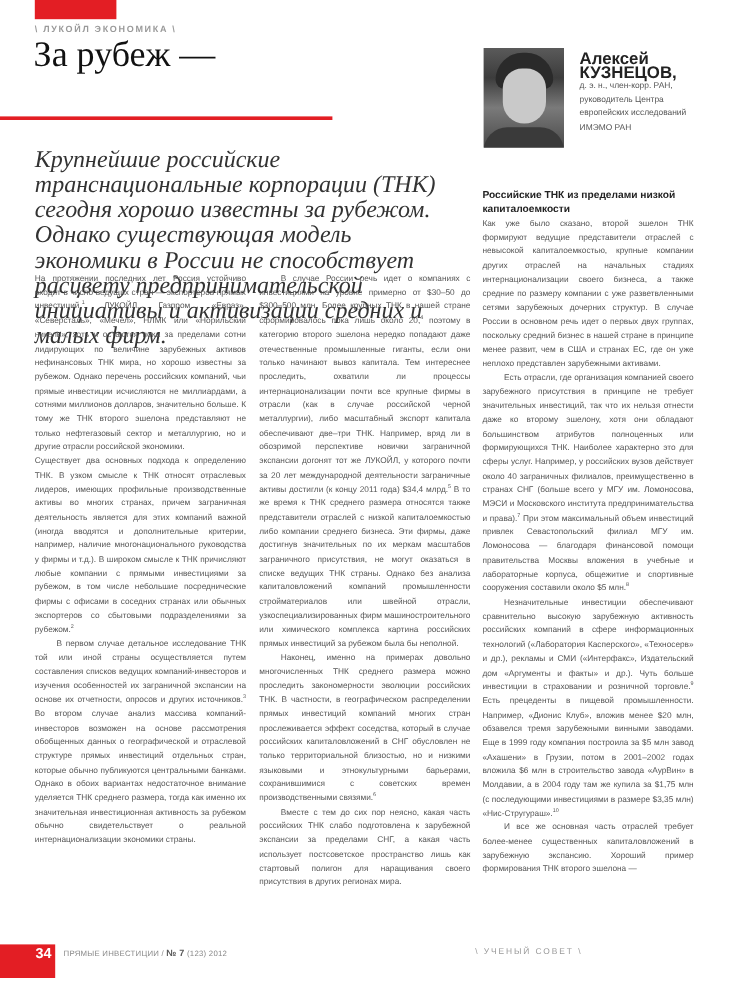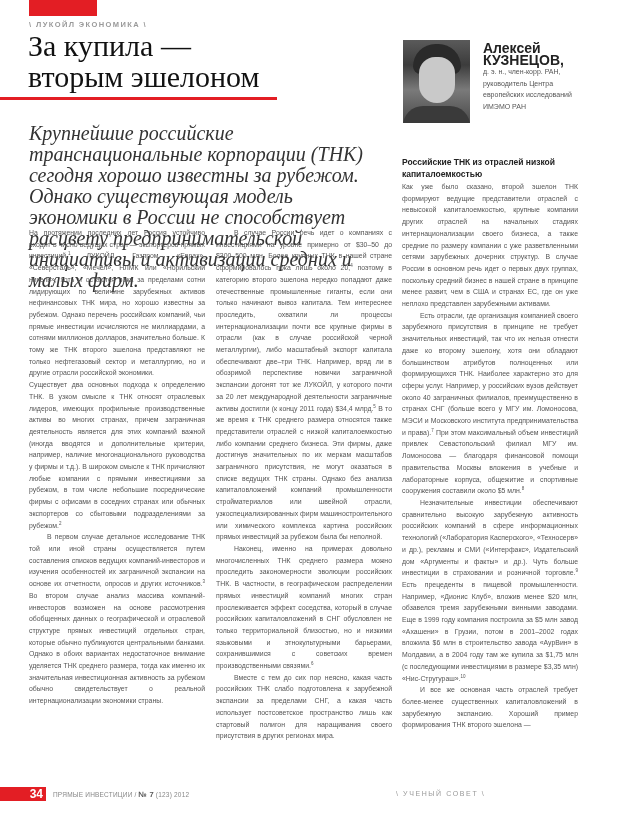--- a/index.html
+++ b/index.html
@@ -17,33 +17,32 @@
   .author .name { font-weight: bold; font-size: 14px; color: #222; line-height: 12px; }
   .col { position: absolute; top: 227px; width: 176px; font-size: 6.9px; line-height: 11.7px; color: #555; text-align: justify; }
   .col p { margin: 0; }
   .col p.indent { text-indent: 18px; }
   .col1 { left: 29px; }
   .col2 { left: 216px; }
   .col3 { left: 402px; top: 157px; width: 176px; }
   .col h3 { margin: 6px 0 1px 0; font-size: 9.5px; line-height: 12px; font-weight: bold; color: #222; text-align: left; }
   .col3 h3 { margin-top: 0; font-size: 8.5px; line-height: 11.5px; }
   sup { font-size: 4.5px; vertical-align: super; line-height: 0; }
-  .footer-red { position: absolute; left: 0; top: 787px; width: 46px; height: 14px; background: #e31e24; color: #fff; font-weight: bold; font-size: 12px; line-height: 14px; text-align: right; padding-right: 3px; box-sizing: border-box; }
+  .footer-red { position: absolute; left: 0; top: 787px; width: 46px; height: 28px; background: #e31e24; color: #fff; font-weight: bold; font-size: 12px; line-height: 14px; text-align: right; padding-right: 3px; box-sizing: border-box; }
   .footer-mag { position: absolute; left: 53px; top: 790px; font-size: 6.5px; color: #888; letter-spacing: 0.2px; }
   .footer-mag b { color: #555; font-size: 7.5px; }
   .footer-right { position: absolute; left: 396px; top: 790px; font-size: 7px; letter-spacing: 1.6px; color: #999; }
 </style>
 </head>
 <body>
 
 <div class="top-red"></div>
 <div class="rubric">\ ЛУКОЙЛ ЭКОНОМИКА \</div>
 <div class="title">
-  <div>За купила —</div>
-  <div>вторым эшелоном</div>
+  <div>За рубеж —</div>
 </div>
 <div class="title-rule"></div>
 
 <div class="lead">Крупнейшие российские транснациональные корпорации (ТНК) сегодня хорошо известны за рубежом. Однако существующая модель экономики в России не способствует расцвету предпринимательской инициативы и активизации средних и малых фирм.</div>
 
 <div class="photo">
   <div class="hair"></div>
   <div class="face"></div>
   <div class="shoulders"></div>
 </div>
@@ -61,21 +60,21 @@
   <p class="indent"><span>В первом случае детальное исследование ТНК той или иной страны осуществляется путем составления списков ведущих компаний-инвесторов и изучения особенностей их заграничной экспансии на основе их отчетности, опросов и других источников.</span><sup>3</sup><span> Во втором случае анализ массива компаний-инвесторов возможен на основе рассмотрения обобщенных данных о географической и отраслевой структуре прямых инвестиций отдельных стран, которые обычно публикуются центральными банками. Однако в обоих вариантах недостаточное внимание уделяется ТНК среднего размера, тогда как именно их значительная инвестиционная активность за рубежом обычно свидетельствует о реальной интернационализации экономики страны.</span></p>
 </div>
 
 <div class="col col2">
   <p class="indent"><span>В случае России речь идет о компаниях с инвестициями на уровне примерно от $30–50 до $300–500 млн. Более крупных ТНК в нашей стране сформировалось пока лишь около 20,</span><sup>4</sup><span> поэтому в категорию второго эшелона нередко попадают даже отечественные промышленные гиганты, если они только начинают вывоз капитала. Тем интереснее проследить, охватили ли процессы интернационализации почти все крупные фирмы в отрасли (как в случае российской черной металлургии), либо масштабный экспорт капитала обеспечивают две–три ТНК. Например, вряд ли в обозримой перспективе новички заграничной экспансии догонят тот же ЛУКОЙЛ, у которого почти за 20 лет международной деятельности заграничные активы достигли (к концу 2011 года) $34,4 млрд.</span><sup>5</sup><span> В то же время к ТНК среднего размера относятся также представители отраслей с низкой капиталоемкостью либо компании среднего бизнеса. Эти фирмы, даже достигнув значительных по их меркам масштабов заграничного присутствия, не могут оказаться в списке ведущих ТНК страны. Однако без анализа капиталовложений компаний промышленности стройматериалов или швейной отрасли, узкоспециализированных фирм машиностроительного или химического комплекса картина российских прямых инвестиций за рубежом была бы неполной.</span></p>
   <p class="indent"><span>Наконец, именно на примерах довольно многочисленных ТНК среднего размера можно проследить закономерности эволюции российских ТНК. В частности, в географическом распределении прямых инвестиций компаний многих стран прослеживается эффект соседства, который в случае российских капиталовложений в СНГ обусловлен не только территориальной близостью, но и низкими языковыми и этнокультурными барьерами, сохранившимися с советских времен производственными связями.</span><sup>6</sup></p>
   <p class="indent">Вместе с тем до сих пор неясно, какая часть российских ТНК слабо подготовлена к зарубежной экспансии за пределами СНГ, а какая часть использует постсоветское пространство лишь как стартовый полигон для наращивания своего присутствия в других регионах мира.</p>
 </div>
 
 <div class="col col3">
-  <h3>Российские ТНК из отраслей низкой капиталоемкостью</h3>
+  <h3>Российские ТНК из пределами низкой капиталоемкости</h3>
   <p>Как уже было сказано, второй эшелон ТНК формируют ведущие представители отраслей с невысокой капиталоемкостью, крупные компании других отраслей на начальных стадиях интернационализации своего бизнеса, а также средние по размеру компании с уже разветвленными сетями зарубежных дочерних структур. В случае России в основном речь идет о первых двух группах, поскольку средний бизнес в нашей стране в принципе менее развит, чем в США и странах ЕС, где он уже неплохо представлен зарубежными активами.</p>
   <p class="indent"><span>Есть отрасли, где организация компанией своего зарубежного присутствия в принципе не требует значительных инвестиций, так что их нельзя отнести даже ко второму эшелону, хотя они обладают большинством атрибутов полноценных или формирующихся ТНК. Наиболее характерно это для сферы услуг. Например, у российских вузов действует около 40 заграничных филиалов, преимущественно в странах СНГ (больше всего у МГУ им. Ломоносова, МЭСИ и Московского института предпринимательства и права).</span><sup>7</sup><span> При этом максимальный объем инвестиций привлек Севастопольский филиал МГУ им. Ломоносова — благодаря финансовой помощи правительства Москвы вложения в учебные и лабораторные корпуса, общежитие и спортивные сооружения составили около $5 млн.</span><sup>8</sup></p>
   <p class="indent"><span>Незначительные инвестиции обеспечивают сравнительно высокую зарубежную активность российских компаний в сфере информационных технологий («Лаборатория Касперского», «Техносерв» и др.), рекламы и СМИ («Интерфакс», Издательский дом «Аргументы и факты» и др.). Чуть больше инвестиции в страховании и розничной торговле.</span><sup>9</sup><span> Есть прецеденты в пищевой промышленности. Например, «Дионис Клуб», вложив менее $20 млн, обзавелся тремя зарубежными винными заводами. Еще в 1999 году компания построила за $5 млн завод «Ахашени» в Грузии, потом в 2001–2002 годах вложила $6 млн в строительство завода «АурВин» в Молдавии, а в 2004 году там же купила за $1,75 млн (с последующими инвестициями в размере $3,35 млн) «Нис-Стругураш».</span><sup>10</sup></p>
   <p class="indent">И все же основная часть отраслей требует более-менее существенных капиталовложений в зарубежную экспансию. Хороший пример формирования ТНК второго эшелона —</p>
 </div>
 
 <div class="footer-red">34</div>
 <div class="footer-mag"><span>ПРЯМЫЕ ИНВЕСТИЦИИ / </span><b>№ 7</b><span> (123) 2012</span></div>
 <div class="footer-right">\ УЧЕНЫЙ СОВЕТ \</div>
 

